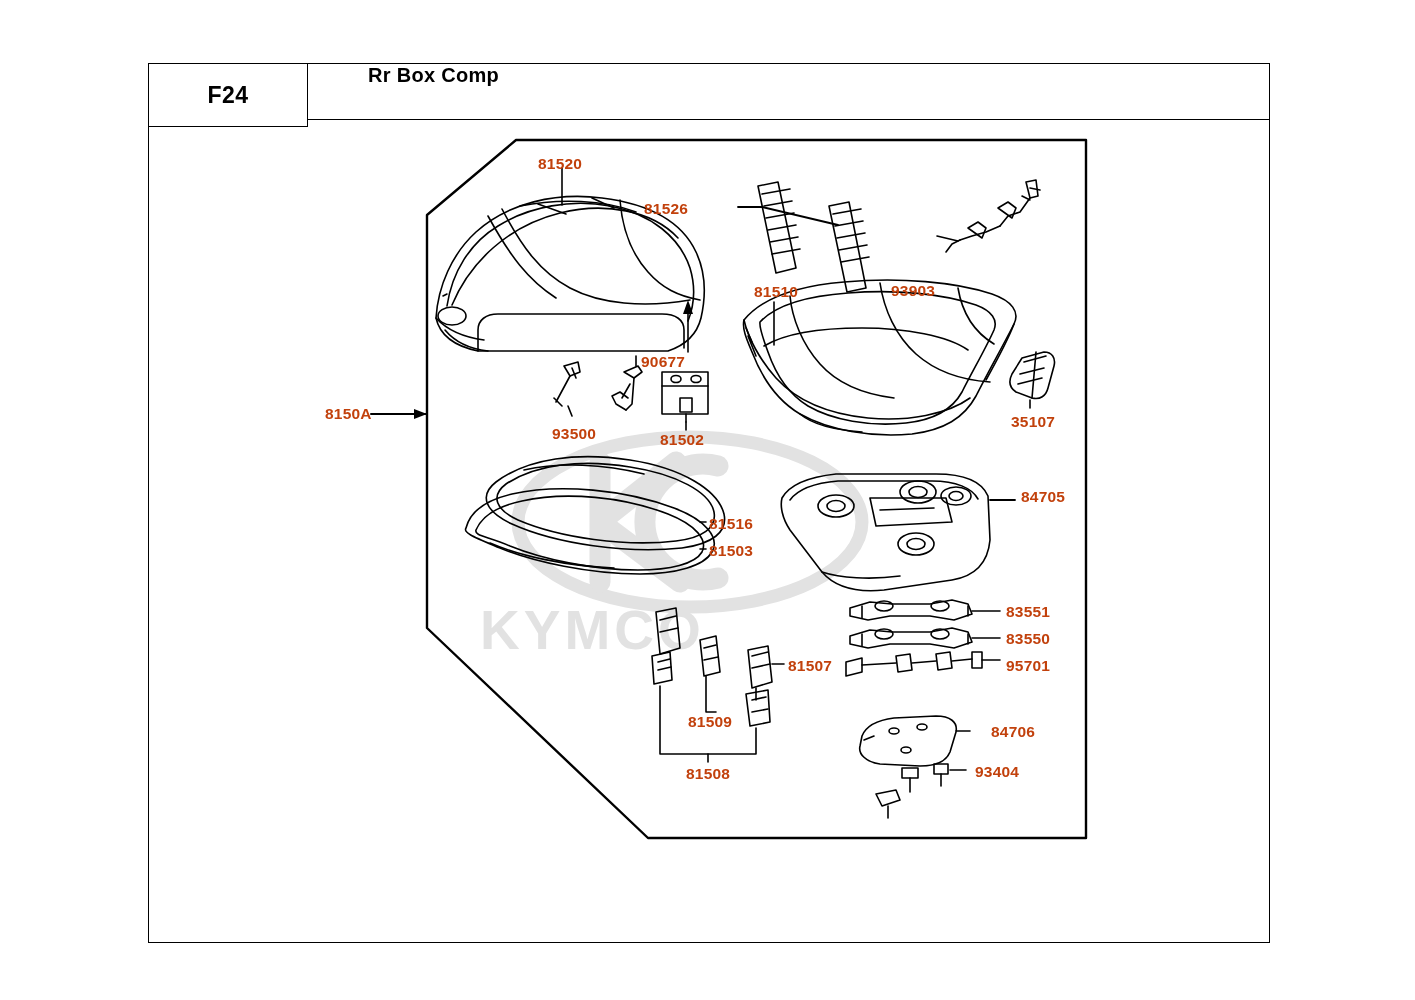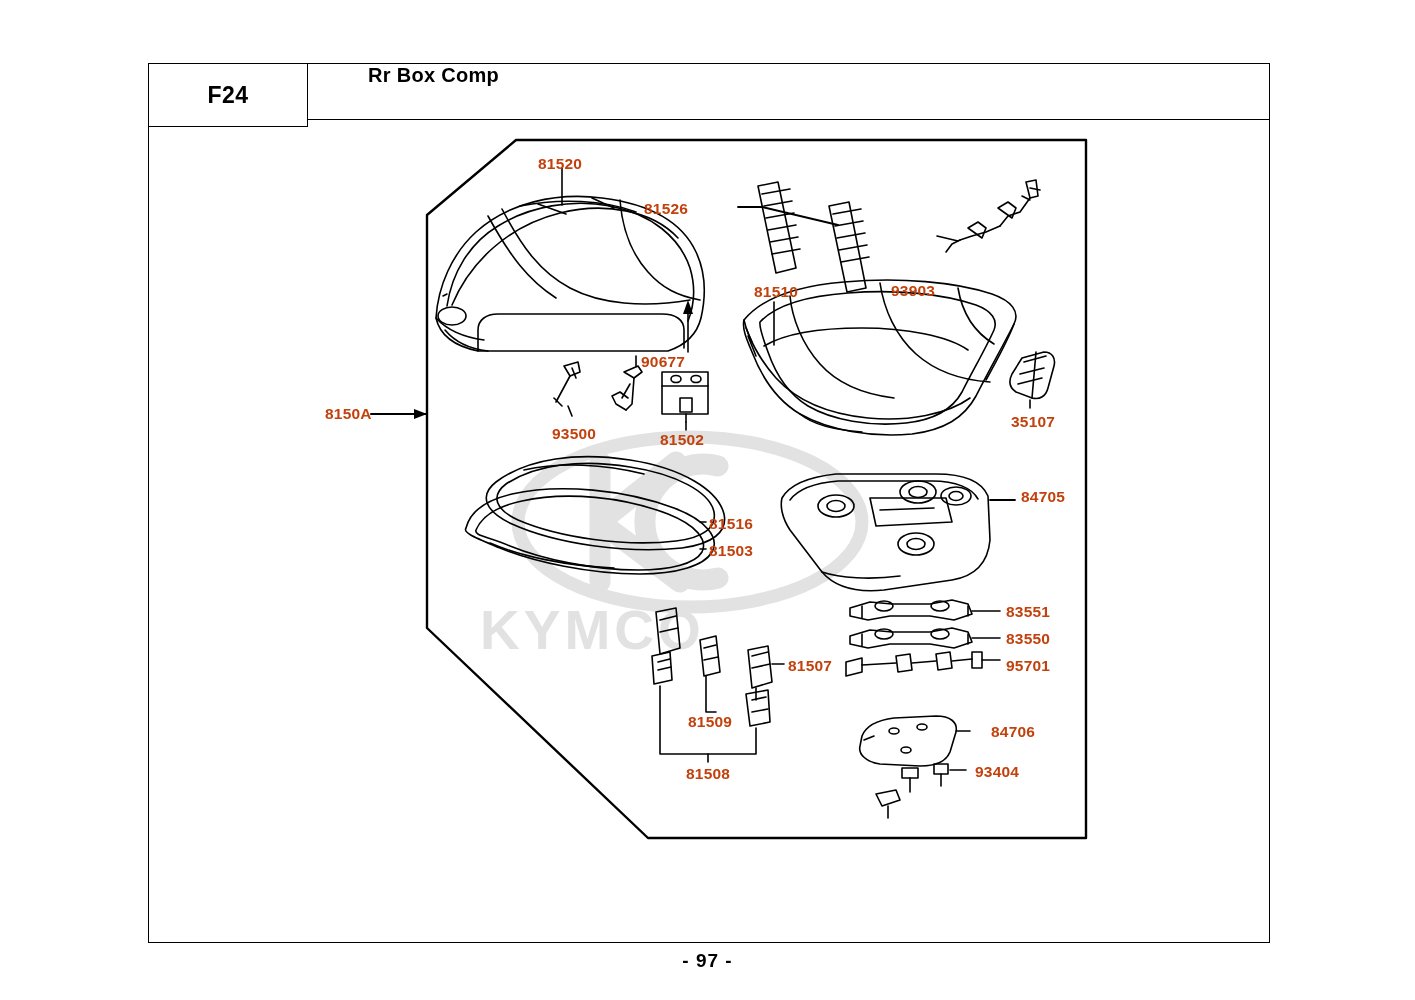--- a/index.html
+++ b/index.html
@@ -272,15 +272,14 @@
   <div class="lbl" style="left:709px;top:542px;text-align:right;">81503</div>
   <div class="lbl" style="left:1006px;top:603px;">83551</div>
   <div class="lbl" style="left:1006px;top:630px;">83550</div>
   <div class="lbl" style="left:1006px;top:657px;">95701</div>
   <div class="lbl" style="left:788px;top:657px;">81507</div>
   <div class="lbl" style="left:688px;top:713px;">81509</div>
   <div class="lbl" style="left:975px;top:723px;margin-left:16px;">84706</div>
   <div class="lbl" style="left:975px;top:763px;">93404</div>
   <div class="lbl" style="left:686px;top:765px;">81508</div>
 
-  <div class="page-number">- 97 -</div>
 
 </div>
 
 </body></html>

